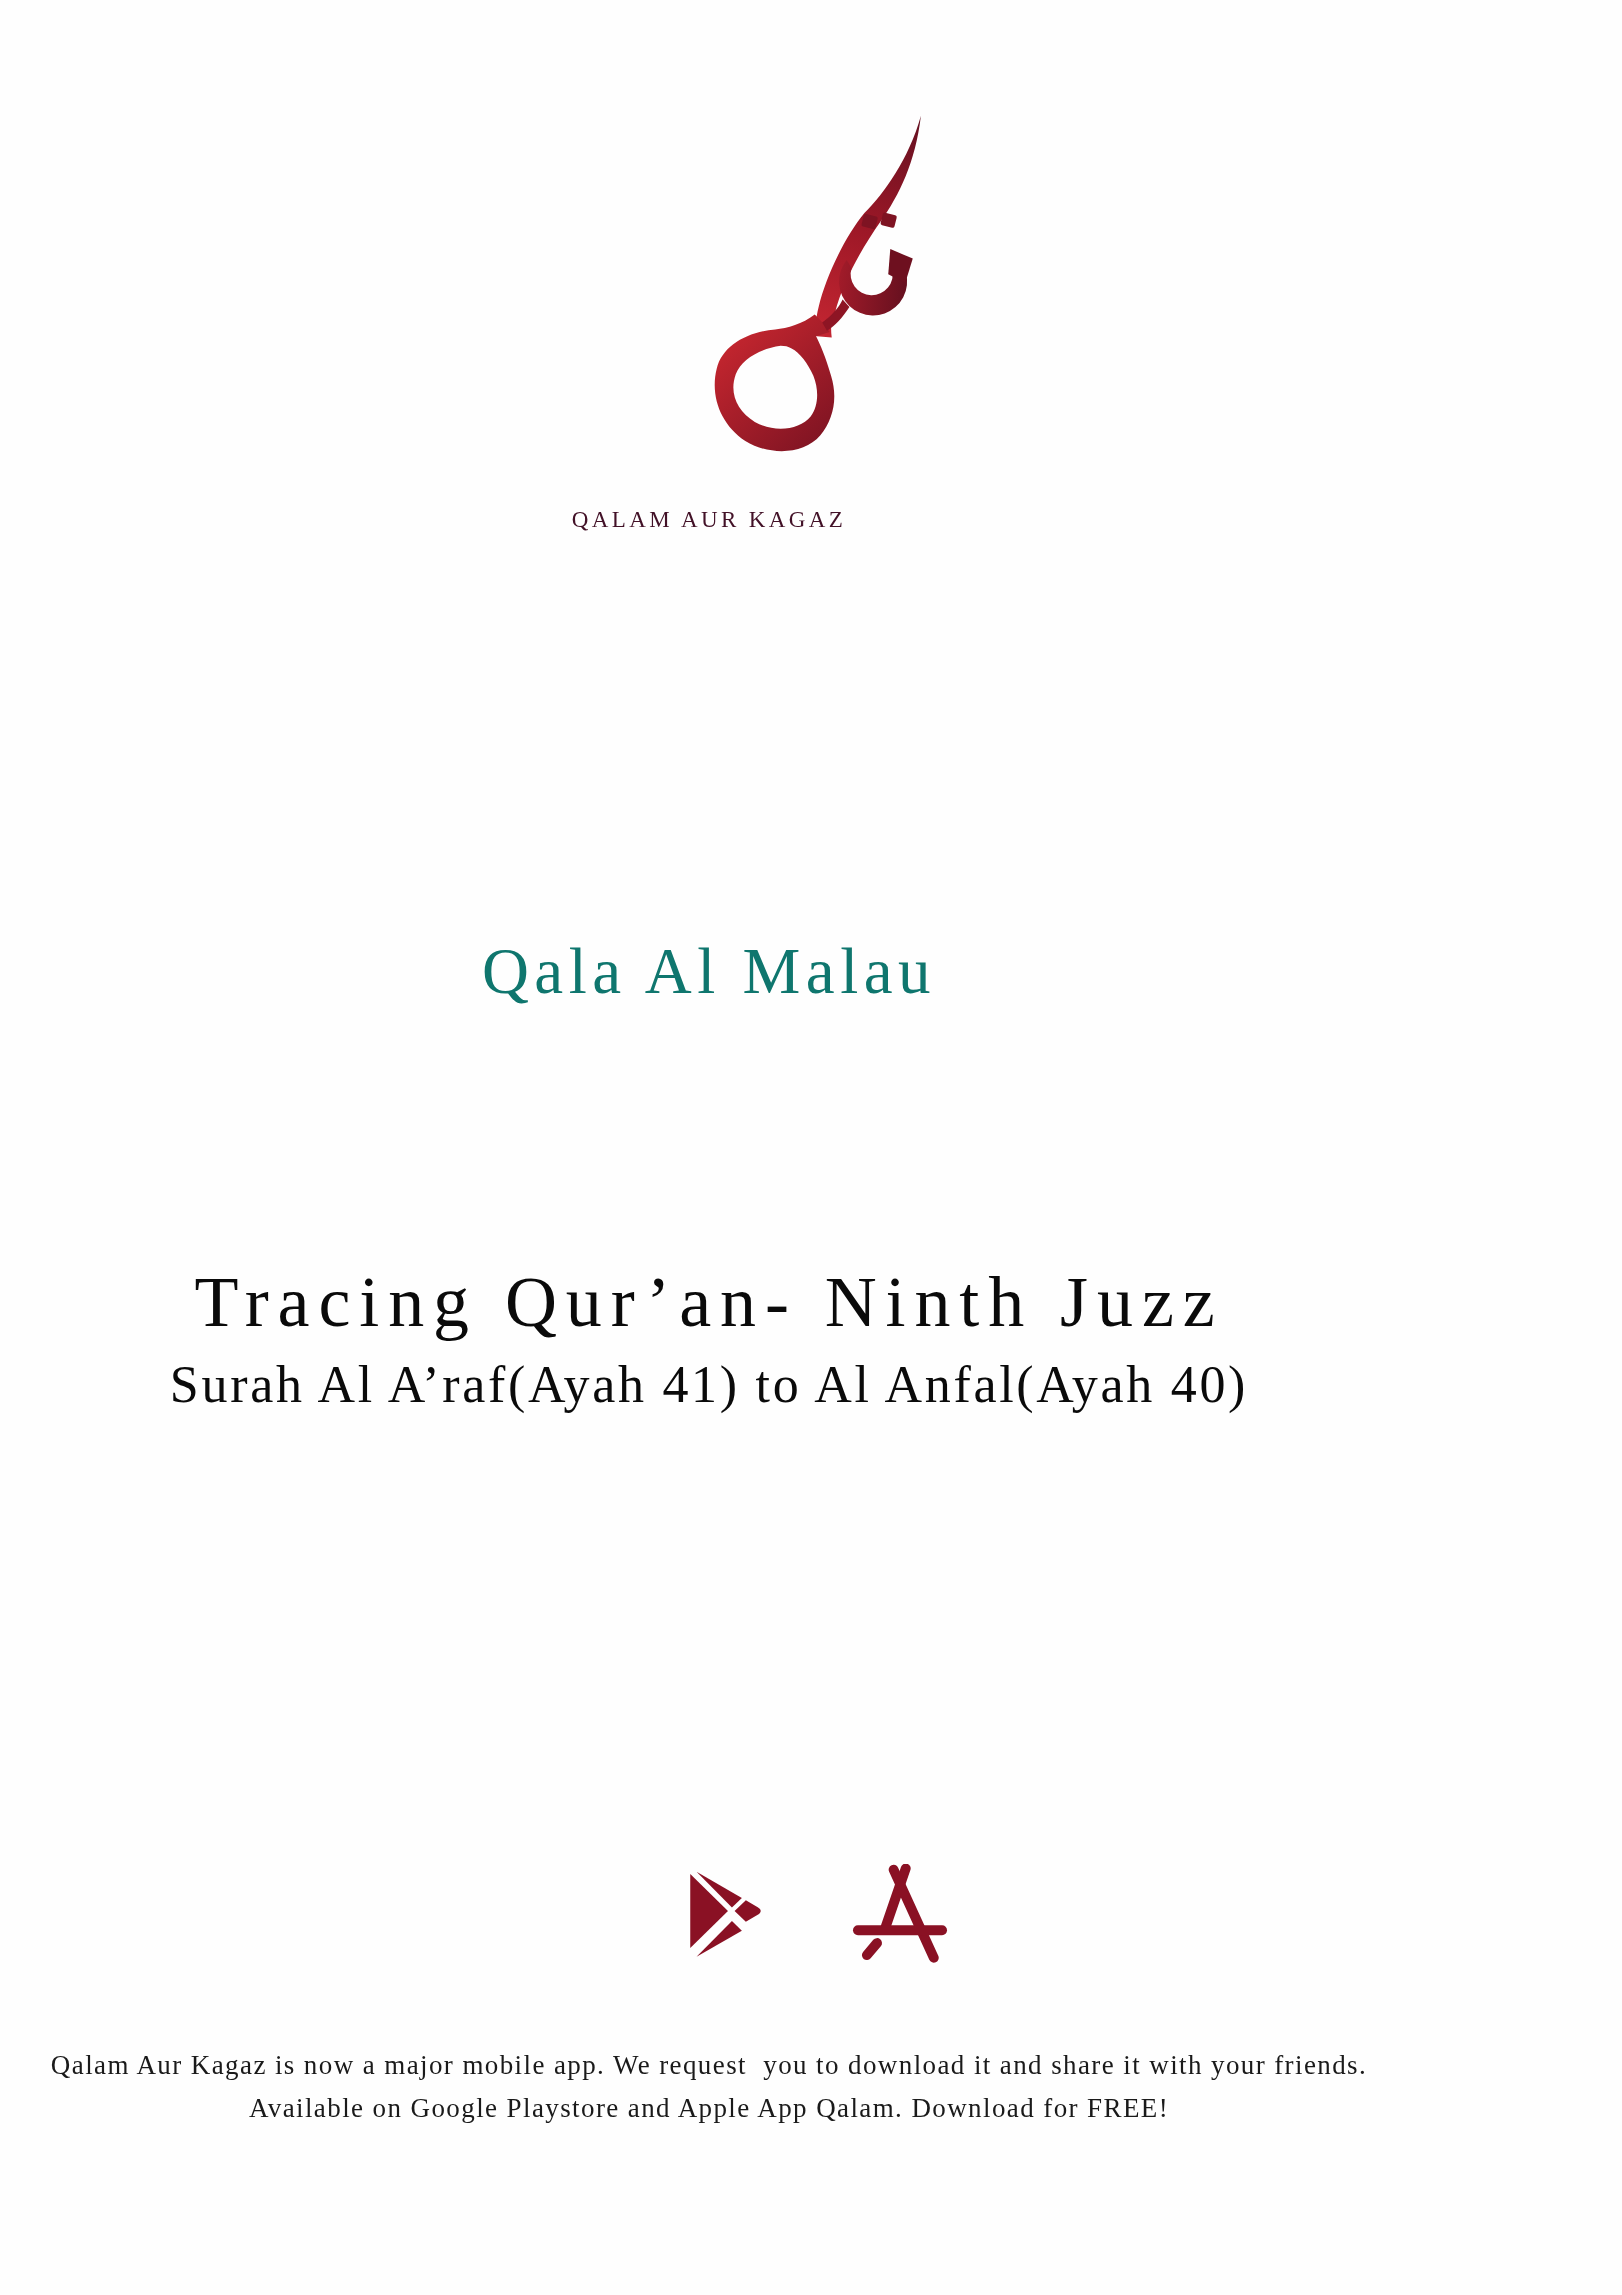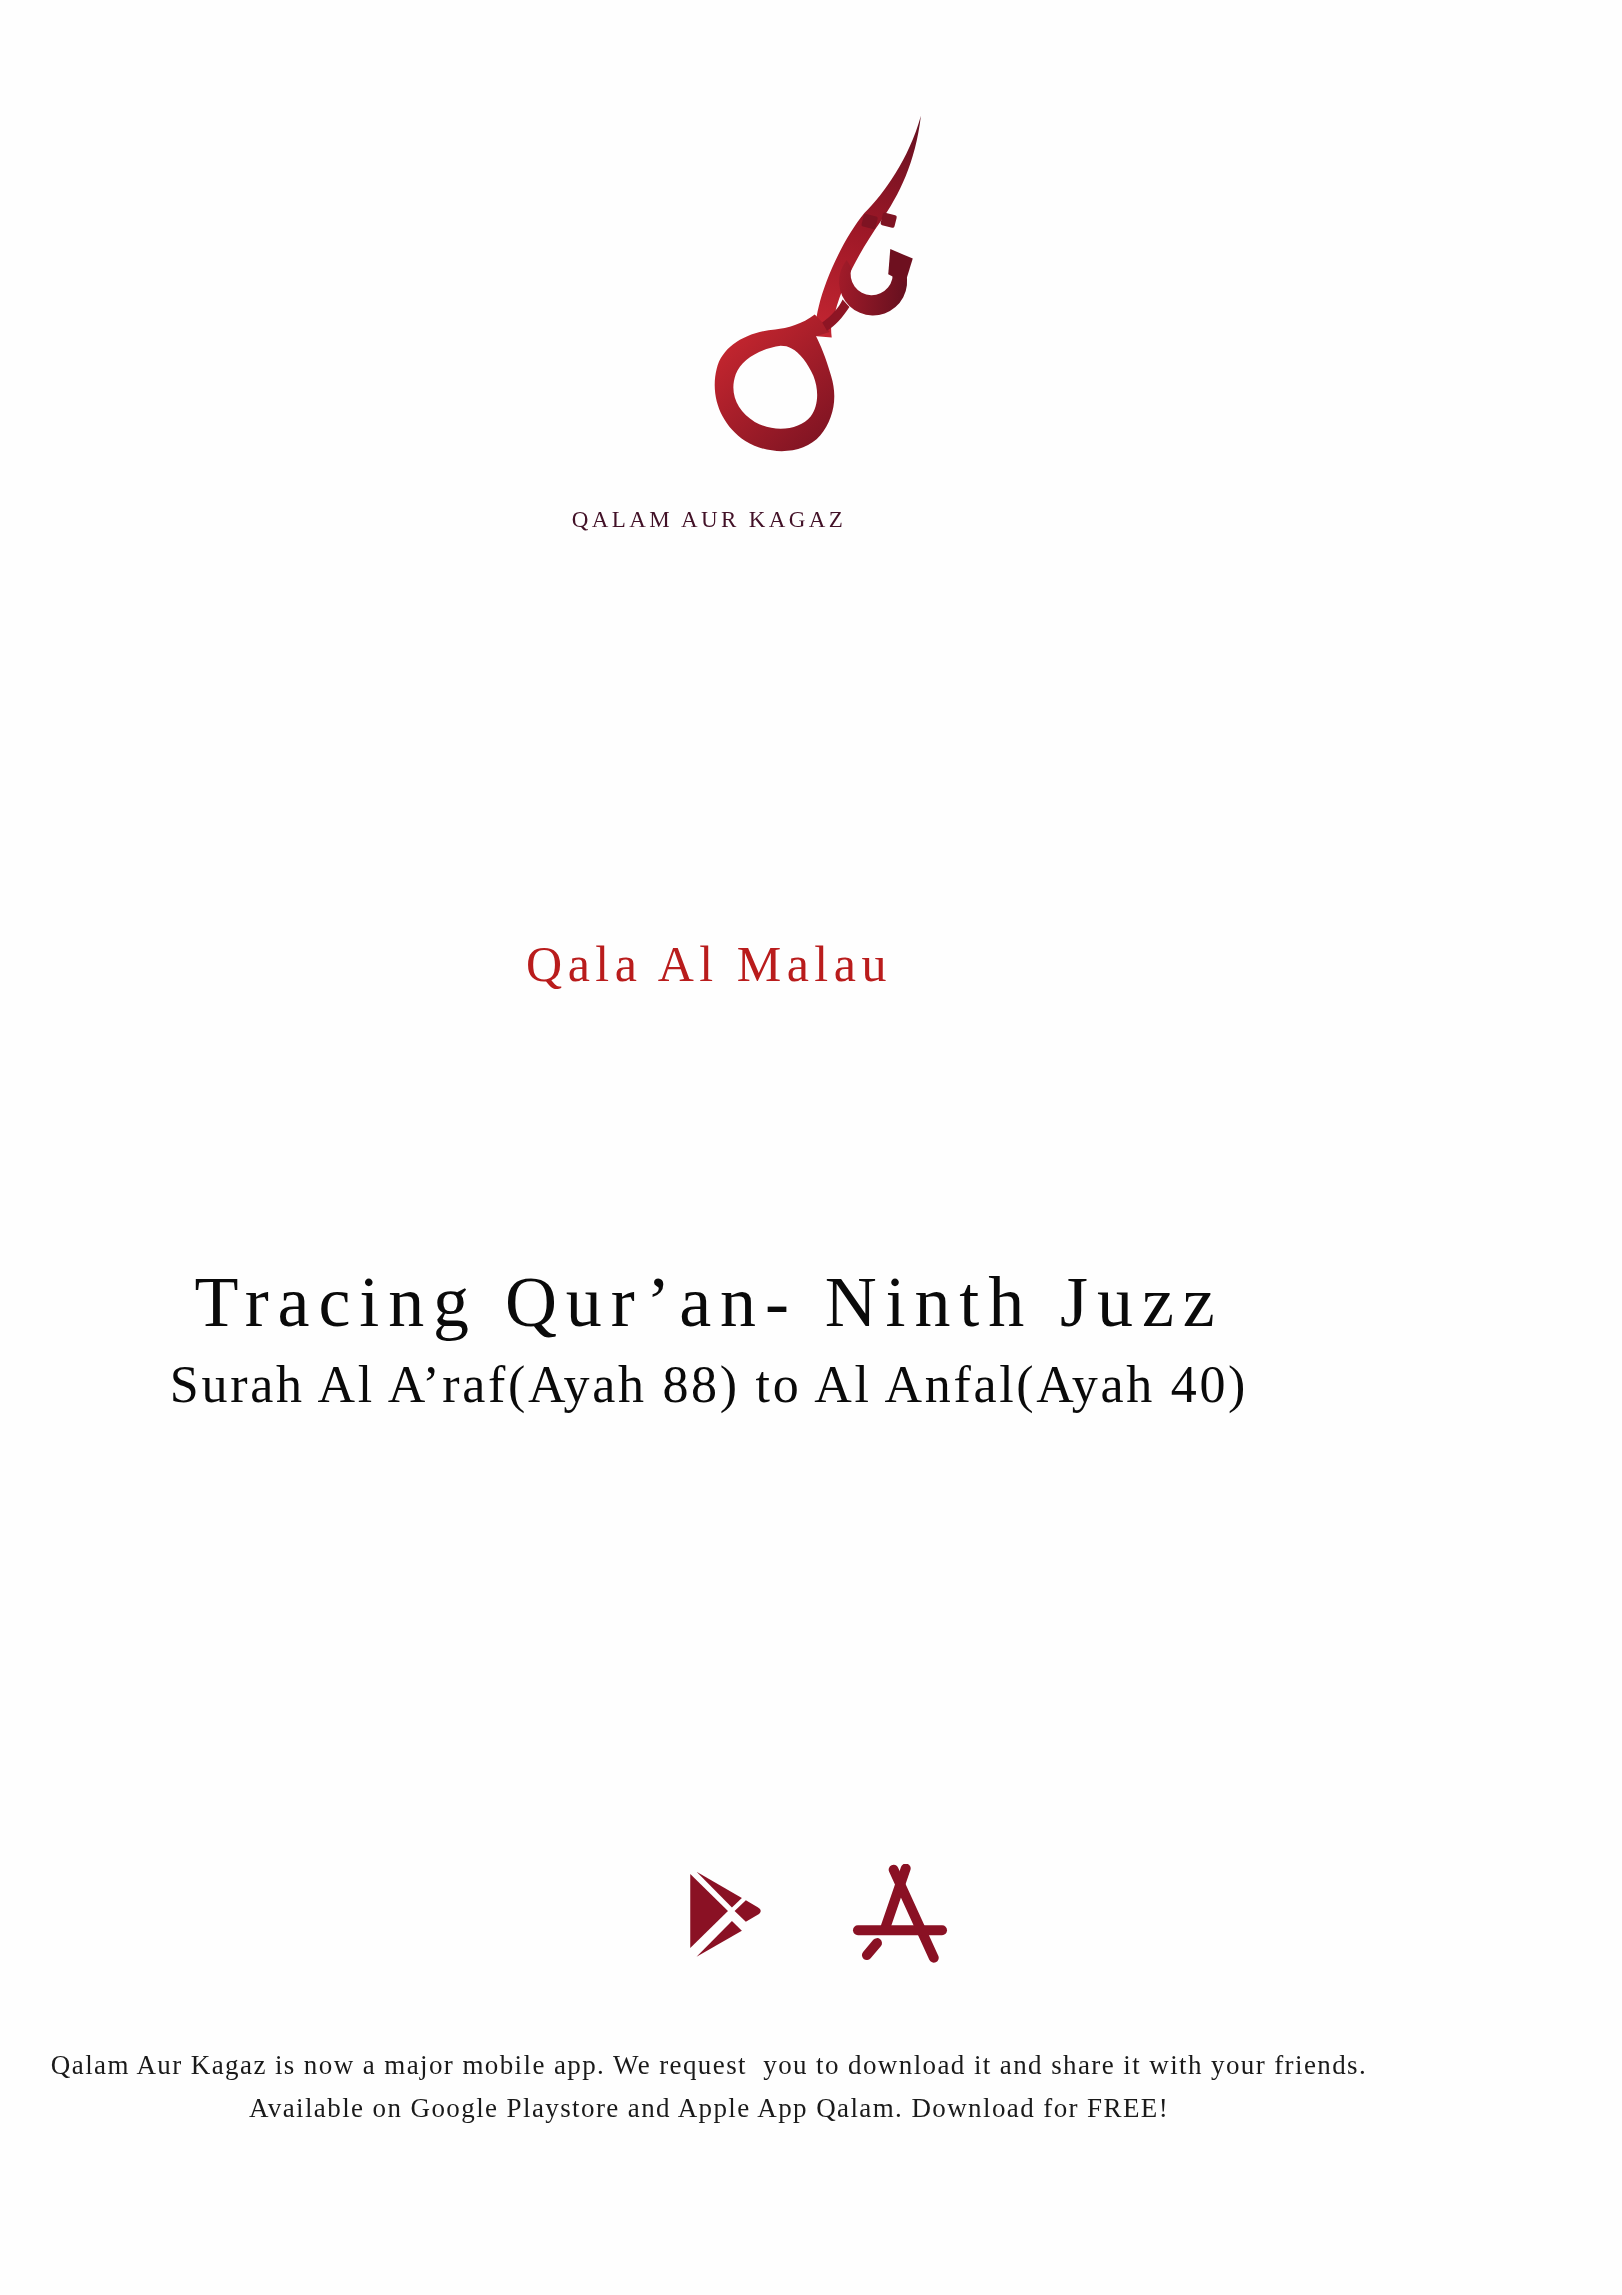--- a/index.html
+++ b/index.html
@@ -8,21 +8,21 @@
     font-family:"Liberation Serif",serif;overflow:hidden;
   }
   .abs{position:absolute;}
   .centered{left:0;width:1418px;text-align:center;margin:0;}
   .logo-svg{left:699px;top:106px;width:226px;height:361px;}
   .wordmark{
     top:508px;font-size:23px;letter-spacing:3.4px;color:#421127;
     font-weight:400;line-height:1;
   }
   .main-title{
-    top:939px;font-size:50px;letter-spacing:5.5px;color:#b91c1c;
+    top:939px;font-size:65px;letter-spacing:5.5px;color:#0f766e;
     font-weight:400;line-height:1;
   }
   .heading{
     top:1236px;font-size:72px;letter-spacing:8.9px;color:#0A0A0A;
     font-weight:400;line-height:1;margin-top:30px;
   }
   .subheading{
     top:1359px;font-size:52px;letter-spacing:2.7px;color:#0A0A0A;
     font-weight:400;line-height:1;
   }
@@ -76,21 +76,21 @@
     <rect fill="#7E1322" x="240" y="160" width="21" height="19" rx="3" transform="rotate(14 250 170)"></rect>
     <rect fill="#7E1322" x="268" y="158" width="21" height="19" rx="3" transform="rotate(14 278 168)"></rect>
   </svg>
 
   <div class="abs centered wordmark">QALAM AUR KAGAZ</div>
 
   <h1 class="abs centered main-title">Qala Al Malau</h1>
 
   <h2 class="abs centered heading">Tracing Qur’an- Ninth Juzz</h2>
 
-  <h3 class="abs centered subheading">Surah Al A’raf(Ayah 88) to Al Anfal(Ayah 40)</h3>
+  <h3 class="abs centered subheading">Surah Al A’raf(Ayah 41) to Al Anfal(Ayah 40)</h3>
 
   <svg class="abs play-icon" viewBox="0 0 24 26" xmlns="http://www.w3.org/2000/svg">
     <g fill="#8A1124">
       <path d="M1.5,0.9 L12.9,12.1 L1.5,23.3 Z"></path>
       <path d="M3.4,0.25 L17.1,8.15 L14.1,11.05 Z"></path>
       <path d="M18.3,8.85 L21.9,10.95 C23.1,11.65 23.1,12.55 21.9,13.25 L18.3,15.35 L14.9,12.1 Z"></path>
       <path d="M3.4,25.95 L17.1,18.05 L14.1,15.15 Z"></path>
     </g>
   </svg>
 

